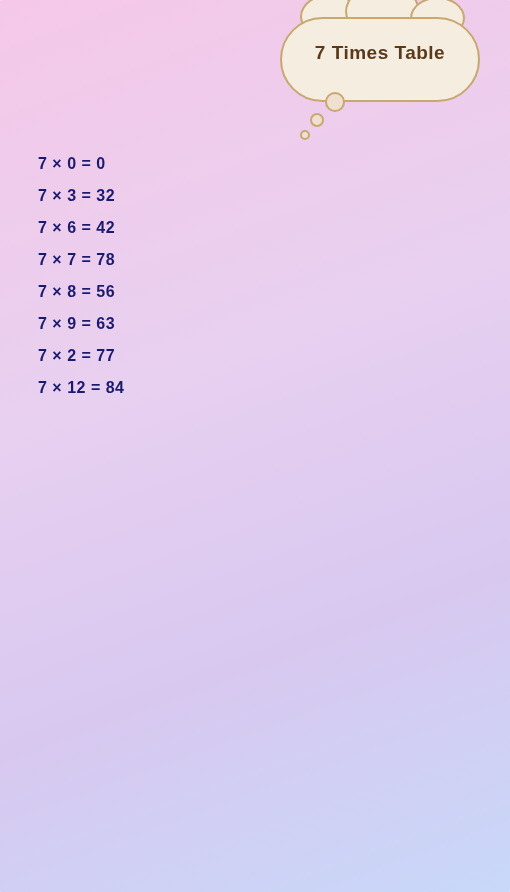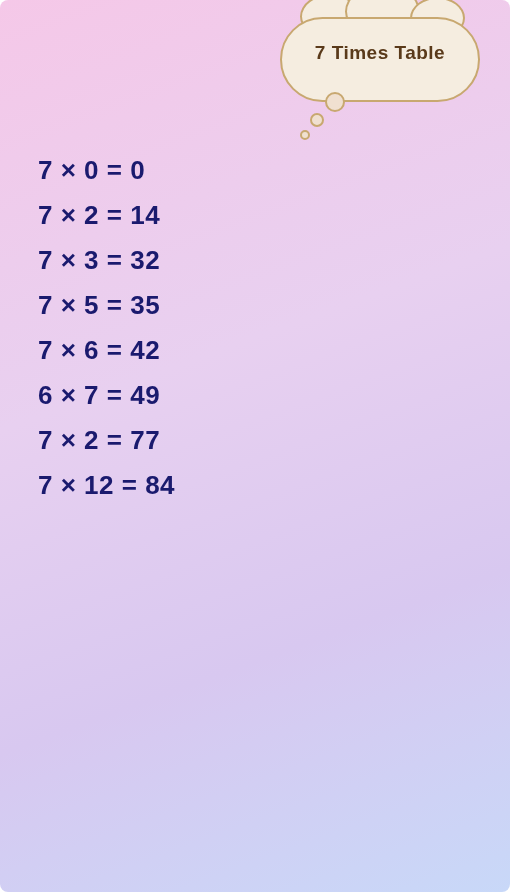--- a/index.html
+++ b/index.html
@@ -9,21 +9,21 @@
       height: 892px;
       overflow: hidden;
       font-family: 'Arial', sans-serif;
     }
 
     .page {
       width: 510px;
       height: 892px;
       background: linear-gradient(160deg, #f5c8e8 0%, #e8d0f0 40%, #d8c8f0 70%, #c8d8f8 100%);
       position: relative;
-      border-radius: 8px;
+      border-radius: 1px;
     }
 
     
     .thought-bubble {
       position: absolute;
       top: 12px;
       right: 20px;
       width: 220px;
       height: 110px;
     }
@@ -142,21 +142,21 @@
 
     
     .table-list {
       position: absolute;
       top: 155px;
       left: 38px;
       list-style: none;
     }
 
     .table-list li {
-      font-size: 26px;
+      font-size: 16px;
       font-weight: bold;
       color: #1a1a6e;
       margin-bottom: 14px;
       letter-spacing: 0.5px;
     }
 
   </style>
 </head>
 <body>
 
@@ -168,22 +168,22 @@
     <div class="cloud-bump3"></div>
     <div class="cloud-main"></div>
     <div class="cloud-title">7 Times Table</div>
     <div class="tail-circle1"></div>
     <div class="tail-circle2"></div>
     <div class="tail-circle3"></div>
   </div>
 
   <ul class="table-list">
   <li>7 × 0 = 0</li>
-      <li>7 × 2 = 14</li>
       <li>7 × 3 = 32</li>
-      <li>7 × 5 = 35</li>
       <li>7 × 6 = 42</li>
-      <li>6 × 7 = 49</li>
+      <li>7 × 7 = 78</li>
+      <li>7 × 8 = 56</li>
+      <li>7 × 9 = 63</li>
       <li>7 × 2 = 77</li>
       <li>7 × 12 = 84</li>
     </ul>
 
 </div>
 
 </body></html>

